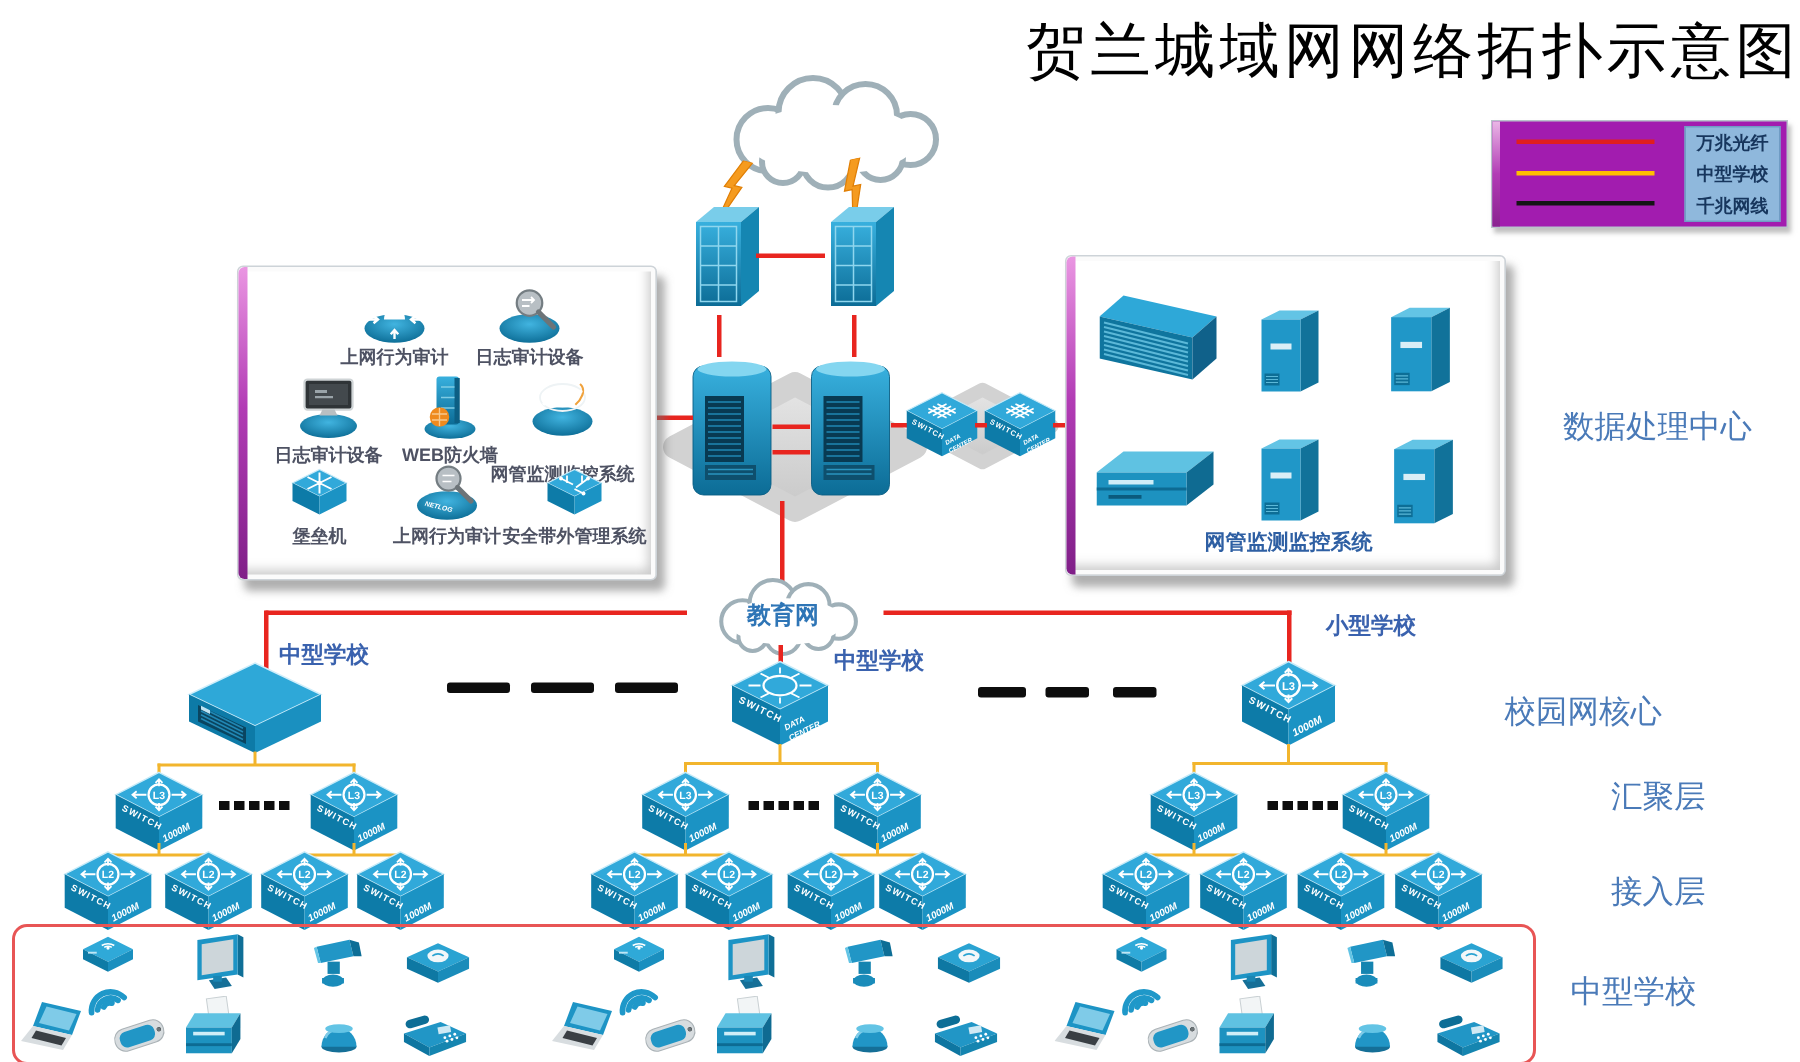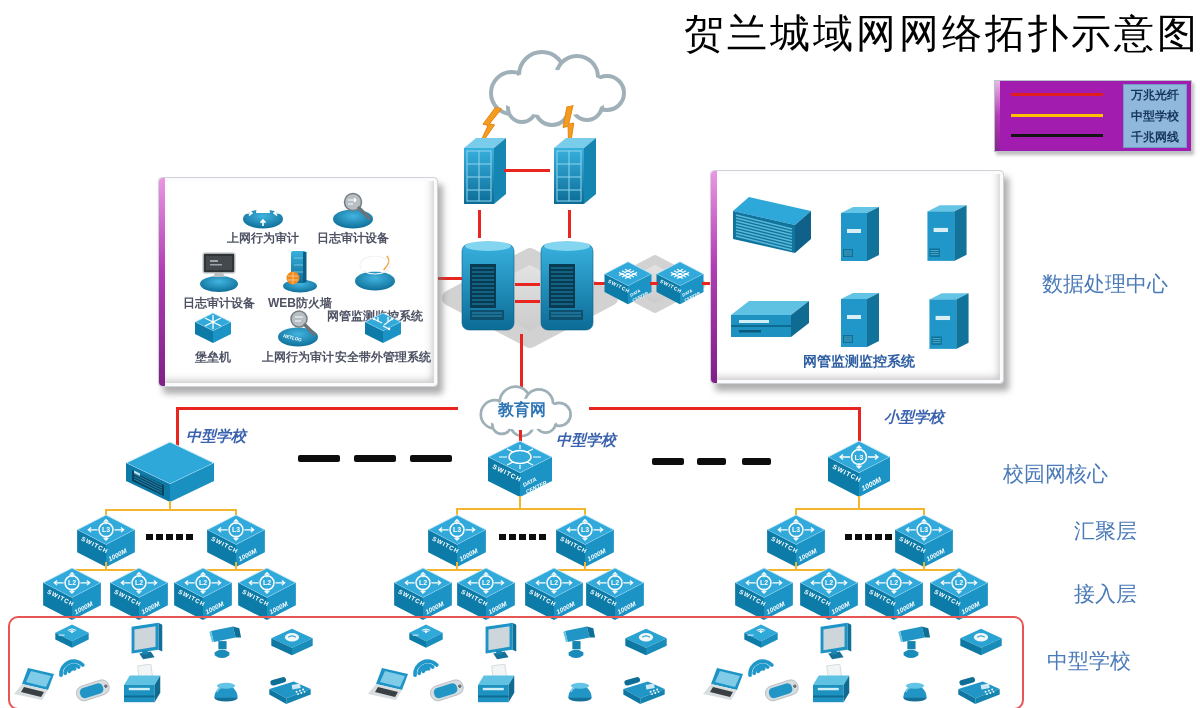--- a/index.html
+++ b/index.html
@@ -19,21 +19,21 @@
   .panel3d{background:#fff;border:1px solid #cdd3d8;border-radius:4px;
            box-shadow:inset 0 0 0 3px #fbfbfb, inset -5px -6px 7px rgba(140,140,140,.45),
                       5px 7px 6px rgba(110,110,110,.55);}
   .pstrip{position:absolute;left:0;top:0;bottom:0;width:6px;border-radius:4px 0 0 4px;
           background:linear-gradient(180deg,#ea96e2,#b23cb5 45%,#801f88);}
   .sec-label{position:absolute;transform:translateX(-50%);white-space:nowrap;
              font-size:12px;color:#4e5263;font-weight:bold;}
   .dc-label{position:absolute;transform:translateX(-50%);white-space:nowrap;
             font-size:14px;color:#2e5fa3;font-weight:bold;}
   .layer-label{font-size:21px;color:#4a7ab8;white-space:nowrap;font-weight:500;}
-  .school-label{font-size:15px;color:#3a62ae;font-weight:bold;white-space:nowrap;font-style:italic;}
+  .school-label{font-size:15px;color:#3a62ae;font-weight:bold;white-space:nowrap;}
   .cloud-label{text-align:center;font-weight:bold;color:#2e75b6;}
   
   .legend{left:994px;top:80px;width:196px;height:70px;background:#a21caf;border:1px solid #b9c3cb;
           box-shadow:2px 3px 3px rgba(130,130,130,.5);}
   .lg-strip{position:absolute;left:0;top:0;bottom:0;width:5px;
             background:linear-gradient(180deg,#eab6e6,#b23cb5 50%,#8a2390);}
   .lg-line{position:absolute;left:16px;width:92px;height:3px;}
   .lg-labels{position:absolute;right:4px;top:3px;bottom:3px;width:62px;background:#8fb8dc;
              border:1px solid #6f9cc4;display:flex;flex-direction:column;justify-content:space-around;}
   .lg-labels div{font-size:12px;font-weight:bold;color:#17365d;text-align:center;line-height:1;}

